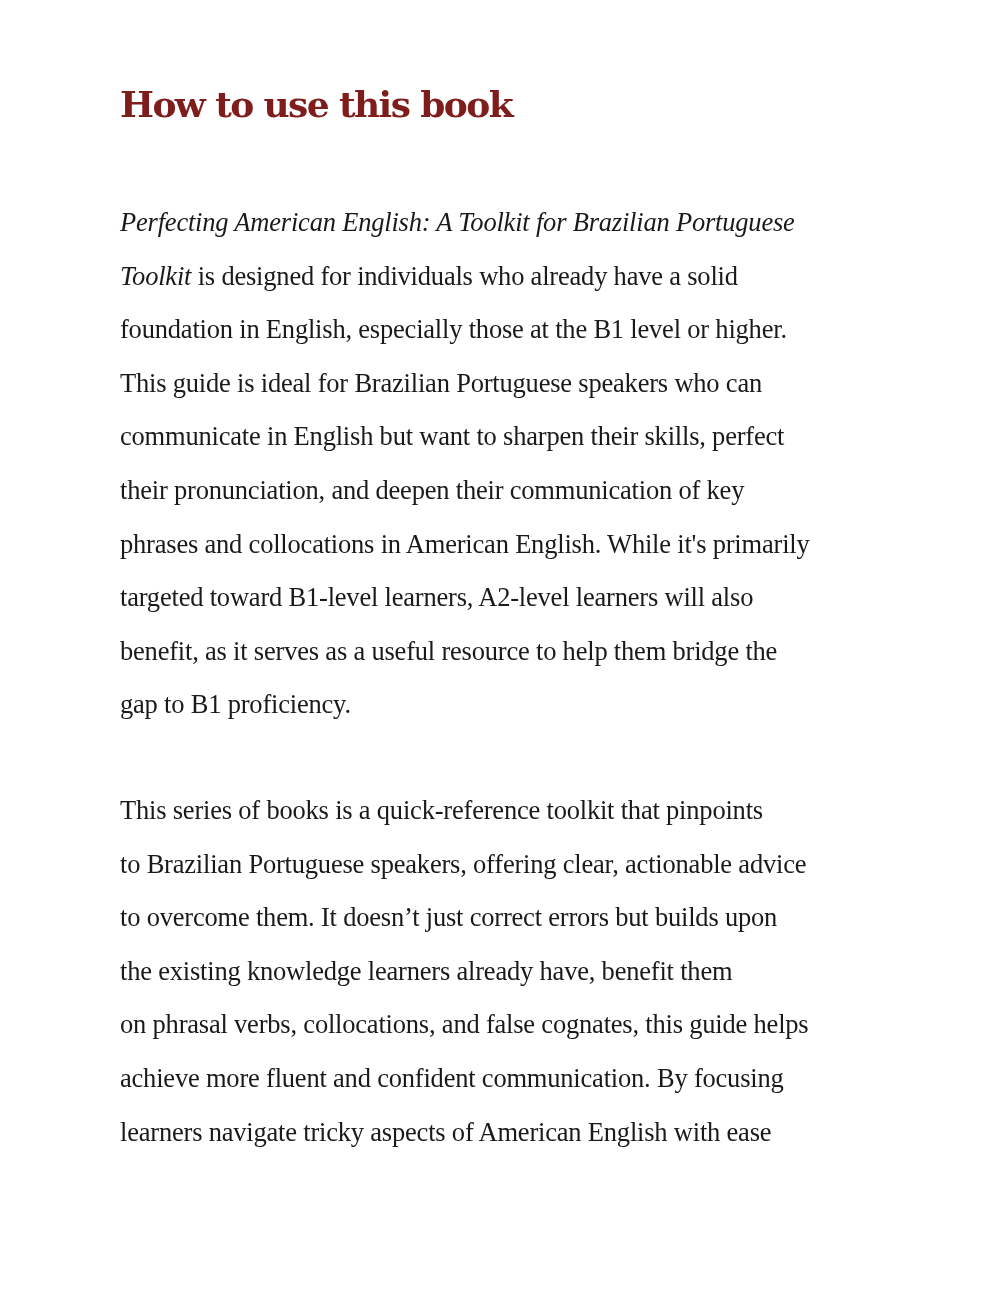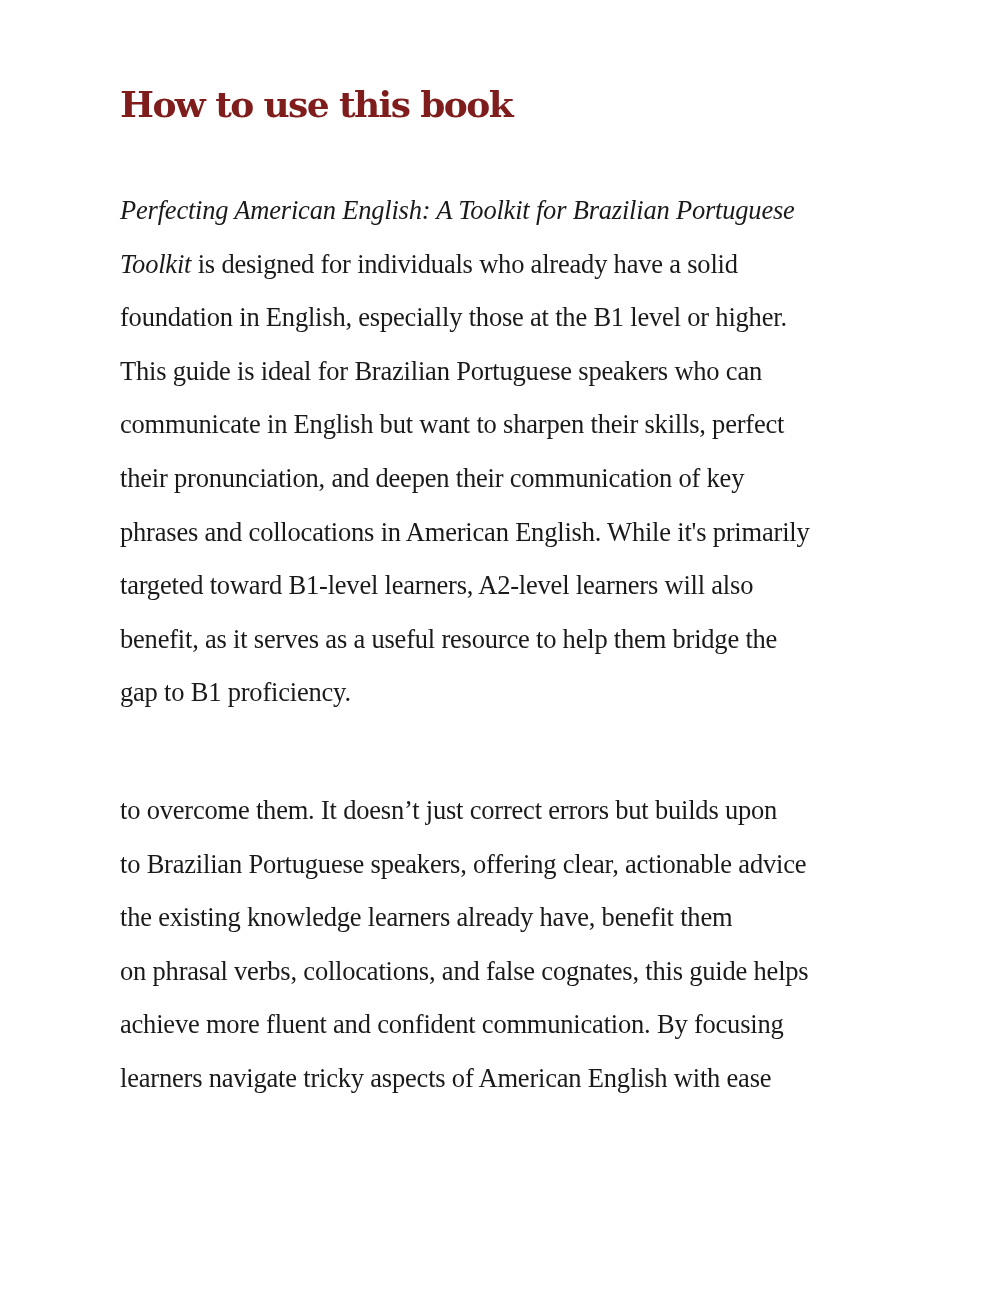--- a/index.html
+++ b/index.html
@@ -40,21 +40,21 @@
       font-size: 26.5px;
       color: #1a1a1a;
       letter-spacing: -0.2px;
     }
     .line {
       display: block;
       height: 53.6px;
       line-height: 53.6px;
       white-space: nowrap;
     }
-    .p1 { top: 184px; }
+    .p1 { top: 196px; }
     .p2 { top: 784px; }
     .ital { font-style: italic; }
   </style>
 </head>
 <body>
 
 <div class="page">
   <h1 class="title">How to use this book</h1>
 
   <p class="para p1">
@@ -64,20 +64,21 @@
     <span class="line">This guide is ideal for Brazilian Portuguese speakers who can</span>
     <span class="line">communicate in English but want to sharpen their skills, perfect</span>
     <span class="line">their pronunciation, and deepen their communication of key</span>
     <span class="line">phrases and collocations in American English. While it's primarily</span>
     <span class="line">targeted toward B1-level learners, A2-level learners will also</span>
     <span class="line">benefit, as it serves as a useful resource to help them bridge the</span>
     <span class="line">gap to B1 proficiency.</span>
   </p>
 
   <p class="para p2">
+    <span class="line">This series of books is a quick-reference toolkit that pinpoints</span>
+    <span class="line">to Brazilian Portuguese speakers, offering clear, actionable advice</span>
     <span class="line">to overcome them. It doesn’t just correct errors but builds upon</span>
-    <span class="line">to Brazilian Portuguese speakers, offering clear, actionable advice</span>
     <span class="line">the existing knowledge learners already have, benefit them</span>
     <span class="line">on phrasal verbs, collocations, and false cognates, this guide helps</span>
     <span class="line">achieve more fluent and confident communication. By focusing</span>
     <span class="line">learners navigate tricky aspects of American English with ease</span>
   </p>
 </div>
 
 </body></html>

